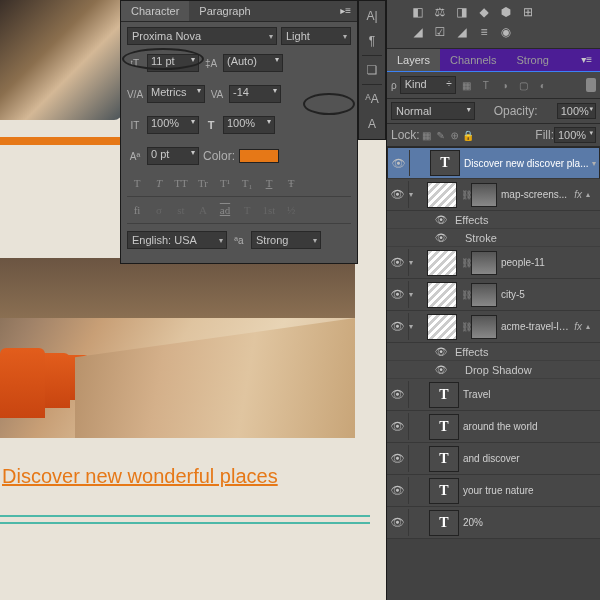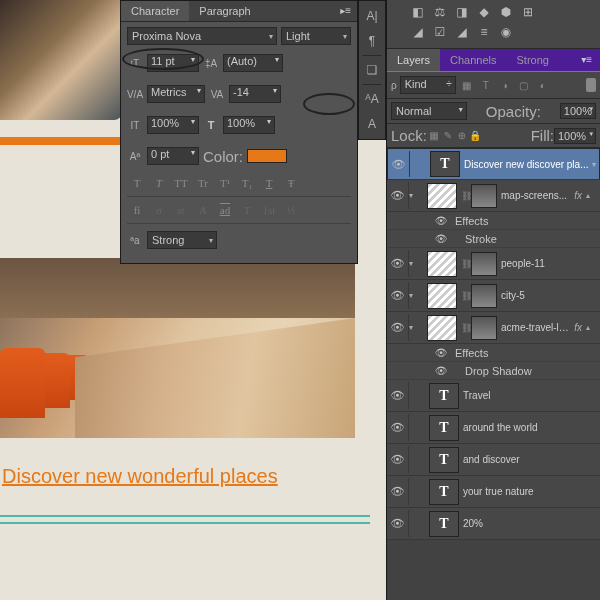--- a/index.html
+++ b/index.html
@@ -50,21 +50,21 @@
 .lp-tab{padding:5px 10px;font-size:11px;cursor:pointer;color:#9a9a9a}
 .lp-tab.act{background:#535353;color:#d8d8d8}
 .lp-menu{margin-left:auto;padding:5px 8px;font-size:10px}
 .lp-filter{display:flex;align-items:center;padding:4px;border-bottom:1px solid #2a2a2a;background:#474747;gap:3px}
 .lp-sel{background:#3a3a3a;border:1px solid #282828;padding:1px 4px;width:56px;height:18px;font-size:10px;position:relative}
 .lp-sel::after{content:"÷";position:absolute;right:3px;font-size:10px}
 .lp-ficon{width:16px;height:16px;display:flex;align-items:center;justify-content:center;color:#8a8a8a;font-size:10px}
 .lp-opts{display:flex;align-items:center;padding:3px 4px;border-bottom:1px solid #2a2a2a;background:#474747;gap:19px}
 .lp-mode{background:#3a3a3a;border:1px solid #282828;padding:2px 4px;width:90px;height:18px;font-size:10px;position:relative}
 .lp-mode::after{content:"▾";position:absolute;right:3px;font-size:8px}
-.lp-lbl{font-size:15px;color:#b0b0b0}
+.lp-lbl{font-size:12px;color:#b0b0b0}
 .lp-pct{background:#3a3a3a;border:1px solid #282828;padding:1px 3px;width:42px;height:16px;font-size:10px;position:relative}
 .lp-pct::after{content:"▾";position:absolute;right:2px;font-size:7px}
 .lp-lock{display:flex;align-items:center;padding:3px 4px;border-bottom:1px solid #2a2a2a;background:#474747;gap:0}
 .lico{width:14px;height:14px;display:flex;align-items:center;justify-content:center;color:#8a8a8a;font-size:10px}
 .layers{background:#474747;max-height:440px;overflow:hidden}
 .layer{display:flex;align-items:center;border-bottom:1px solid #383838;min-height:32px;padding:2px 0}
 .layer.sel{background:#5a7aa8}
 .layer.sel .ln{color:#fff}
 .eye{width:22px;text-align:center;font-size:11px;color:#c0c0c0;border-right:1px solid #383838;align-self:stretch;display:flex;align-items:center;justify-content:center}
 .thumb{width:30px;height:26px;margin:0 4px;border:1px solid #222;background:#888;display:flex;align-items:center;justify-content:center;font-size:14px;color:#fff}
@@ -170,20 +170,23 @@
       <div class="tbtn dis">σ</div>
       <div class="tbtn dis">st</div>
       <div class="tbtn dis">A</div>
       <div class="tbtn" style="text-decoration:overline underline">ad</div>
       <div class="tbtn dis">T</div>
       <div class="tbtn dis">1st</div>
       <div class="tbtn dis">½</div>
     </div>
     <div class="hr"></div>
     <div class="cp-row">
+      <div class="sel" style="max-width:100px">
+          <span>English: USA</span>
+        </div>
       <span class="ic">ªa</span>
       <div class="sel" style="max-width:70px">
           <span>Strong</span>
         </div>
     </div>
   </div>
 </div>
 <div class="oval ov1"></div>
 <div class="oval ov2"></div>
 

